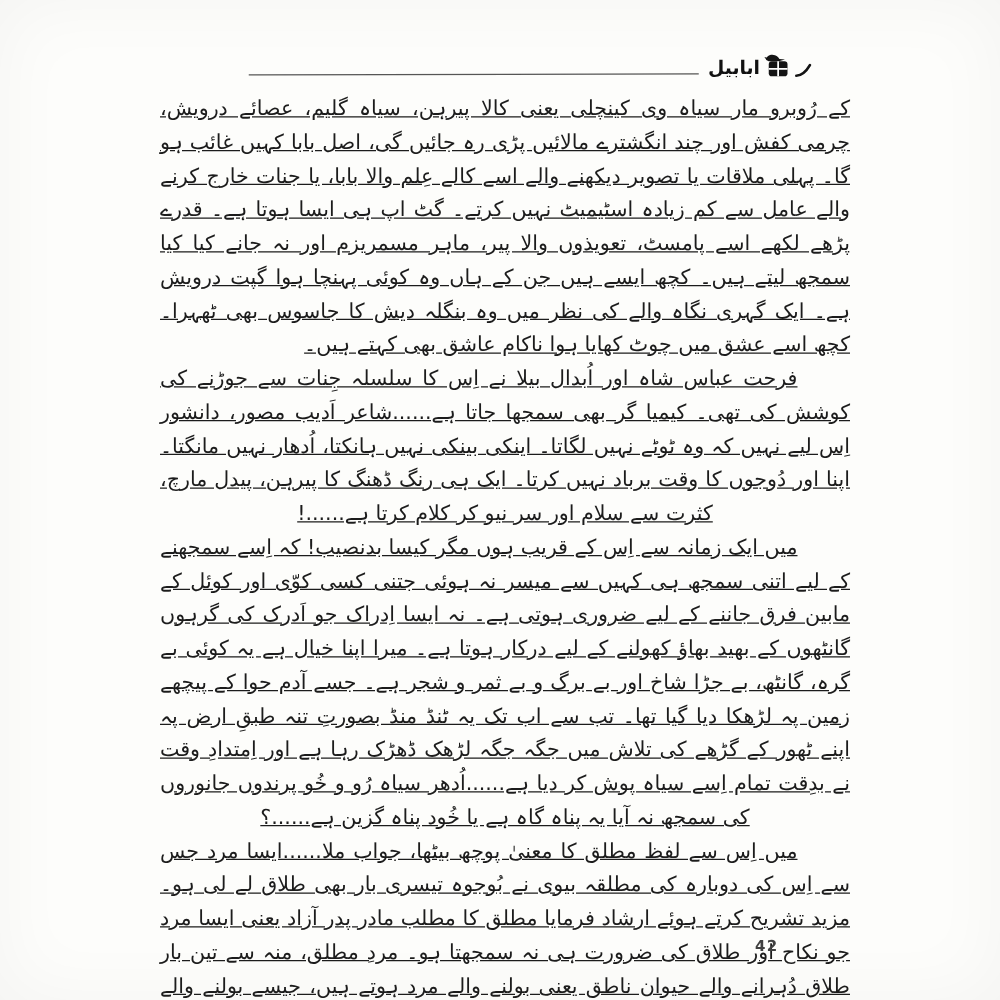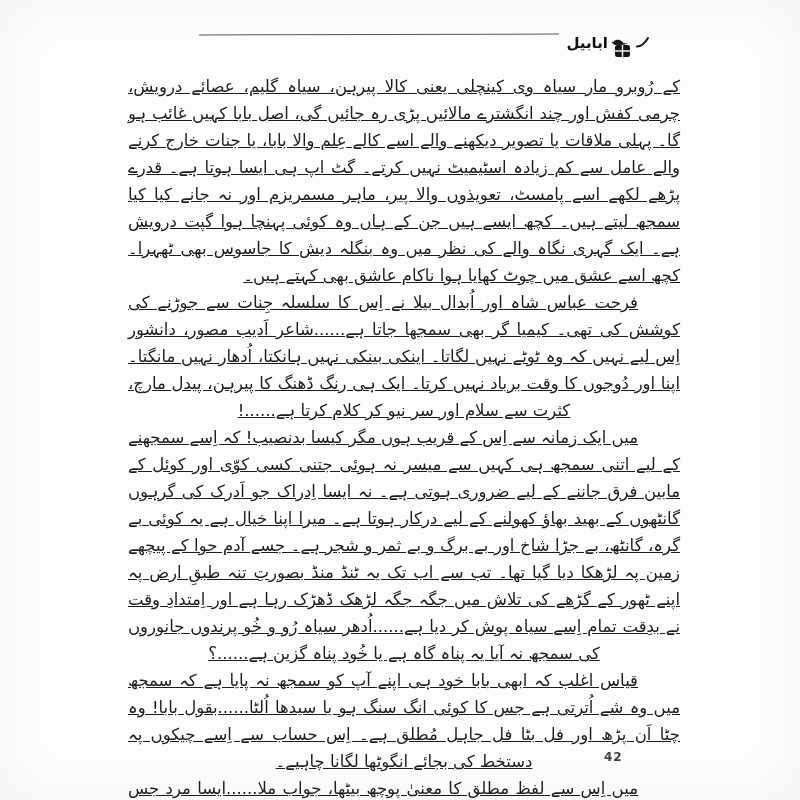--- a/index.html
+++ b/index.html
@@ -17,21 +17,21 @@
     color: #1b1b1b;
   }
   
   .header {
     position: absolute;
     left: 195px; right: 150px; top: 36px;
     height: 26px;
   }
   .header-inner {
     display: flex;
-    align-items: flex-start;
+    align-items: flex-end;
     height: 100%;
   }
   .rule {
     flex: 1 1 auto;
     height: 0;
     border-top: 1.3px solid rgba(30,30,30,0.75);
     margin-left: 4px;
     margin-right: 5px;
     transform: translateY(-2px) rotate(-0.15deg);
   }
@@ -109,19 +109,18 @@
           <path d="M1 10.5 Q7 10.5 12 2" stroke="#141414" stroke-width="2" fill="none" stroke-linecap="round"></path>
         </svg>
       </span>
     </div>
   </div>
 
   <div class="body-text">
       <p class="para">کے رُوبرو مار سیاہ وی کینچلی یعنی کالا پیرہن، سیاہ گلیم، عصائے درویش، چرمی کفش اور چند انگشترے مالائیں پڑی رہ جائیں گی، اصل بابا کہیں غائب ہو گا۔ پہلی ملاقات یا تصویر دیکھنے والے اسے کالے عِلم والا بابا، یا جنات خارج کرنے والے عامل سے کم زیادہ اسٹیمیٹ نہیں کرتے۔ گٹ اپ ہی ایسا ہوتا ہے۔ قدرے پڑھے لکھے اسے پامسٹ، تعویذوں والا پیر، ماہر مسمریزم اور نہ جانے کیا کیا سمجھ لیتے ہیں۔ کچھ ایسے ہیں جن کے ہاں وہ کوئی پہنچا ہوا گپت درویش ہے۔ ایک گہری نگاہ والے کی نظر میں وہ بنگلہ دیش کا جاسوس بھی ٹھہرا۔ کچھ اسے عشق میں چوٹ کھایا ہوا ناکام عاشق بھی کہتے ہیں۔</p>
       <p class="para indent last-center">فرحت عباس شاہ اور اُبدال بیلا نے اِس کا سلسلہ جِنات سے جوڑنے کی کوشش کی تھی۔ کیمیا گر بھی سمجھا جاتا ہے......شاعر اَدیب مصور، دانشور اِس لیے نہیں کہ وہ ٹوٹے نہیں لگاتا۔ اینکی بینکی نہیں ہانکتا، اُدھار نہیں مانگتا۔ اپنا اور دُوجوں کا وقت برباد نہیں کرتا۔ ایک ہی رنگ ڈھنگ کا پیرہن، پیدل مارچ، کثرت سے سلام اور سر نیو کر کلام کرتا ہے......!</p>
       <p class="para indent last-center">میں ایک زمانہ سے اِس کے قریب ہوں مگر کیسا بدنصیب! کہ اِسے سمجھنے کے لیے اتنی سمجھ ہی کہیں سے میسر نہ ہوئی جتنی کسی کوّی اور کوئل کے مابین فرق جاننے کے لیے ضروری ہوتی ہے۔ نہ ایسا اِدراک جو اَدرک کی گرہوں گانٹھوں کے بھید بھاؤ کھولنے کے لیے درکار ہوتا ہے۔ میرا اپنا خیال ہے یہ کوئی بے گرہ، گانٹھ، بے جڑا شاخ اور بے برگ و بے ثمر و شجر ہے۔ جسے آدم حوا کے پیچھے زمین پہ لڑھکا دیا گیا تھا۔ تب سے اب تک یہ ٹنڈ منڈ بصورتِ تنہ طبقِ ارض پہ اپنے ٹھور کے گڑھے کی تلاش میں جگہ جگہ لڑھک ڈھڑک رہا ہے اور اِمتدادِ وقت نے بدِقت تمام اِسے سیاہ پوش کر دیا ہے......اُدھر سیاہ رُو و خُو پرندوں جانوروں کی سمجھ نہ آیا یہ پناہ گاہ ہے یا خُود پناہ گزین ہے......؟</p>
-      <p class="para indent last-center">قیاس اغلب کہ ابھی بابا خود ہی اپنے آپ کو سمجھ نہ پایا ہے کہ سمجھ میں وہ شے اُترتی ہے جس کا کوئی انگ سنگ ہو یا سیدھا اُلٹا......بقول بابا! وہ چٹا اَن پڑھ اور فل بٹا فل جاہل مُطلق ہے۔ اِس حساب سے اِسے چیکوں پہ دستخط کی بجائے انگوٹھا لگانا چاہیے۔</p>
       <p class="para indent">میں اِس سے لفظ مطلق کا معنیٰ پوچھ بیٹھا، جواب ملا......ایسا مرد جس سے اِس کی دوبارہ کی مطلقہ بیوی نے بُوجوہ تیسری بار بھی طلاق لے لی ہو۔ مزید تشریح کرتے ہوئے ارشاد فرمایا مطلق کا مطلب مادر پدر آزاد یعنی ایسا مرد جو نکاح اور طلاق کی ضرورت ہی نہ سمجھتا ہو۔ مردِ مطلق، منہ سے تین بار طلاق دُہرانے والے حیوان ناطق یعنی بولنے والے مرد ہوتے ہیں، جیسے بولنے والے طوطے......جس کے گلے کی گانی سرخ جبکہ چہکنے والی گُلدم کی پیٹھ گدی لال ہوتی ہے...... پتا نہیں یہ لالی، اِس کی کس مصروفیت کی نشاندہی کرتی ہے۔</p>
     </div>
 
   <div class="page-number">42</div>
 
 </div>
 
 </body></html>

